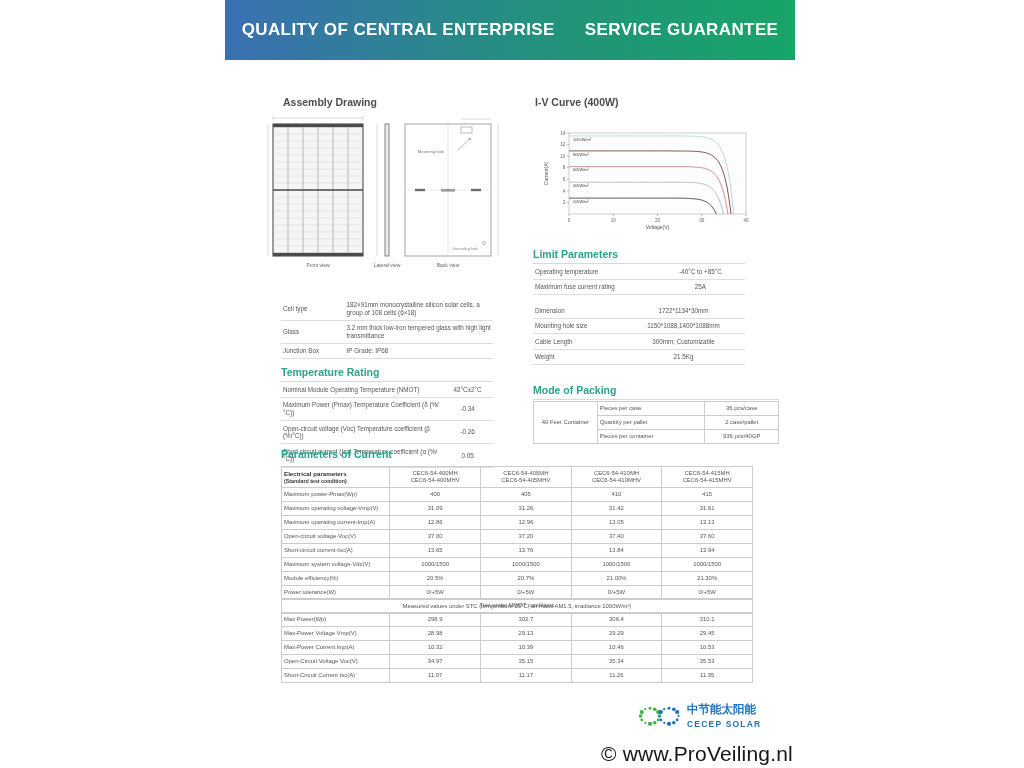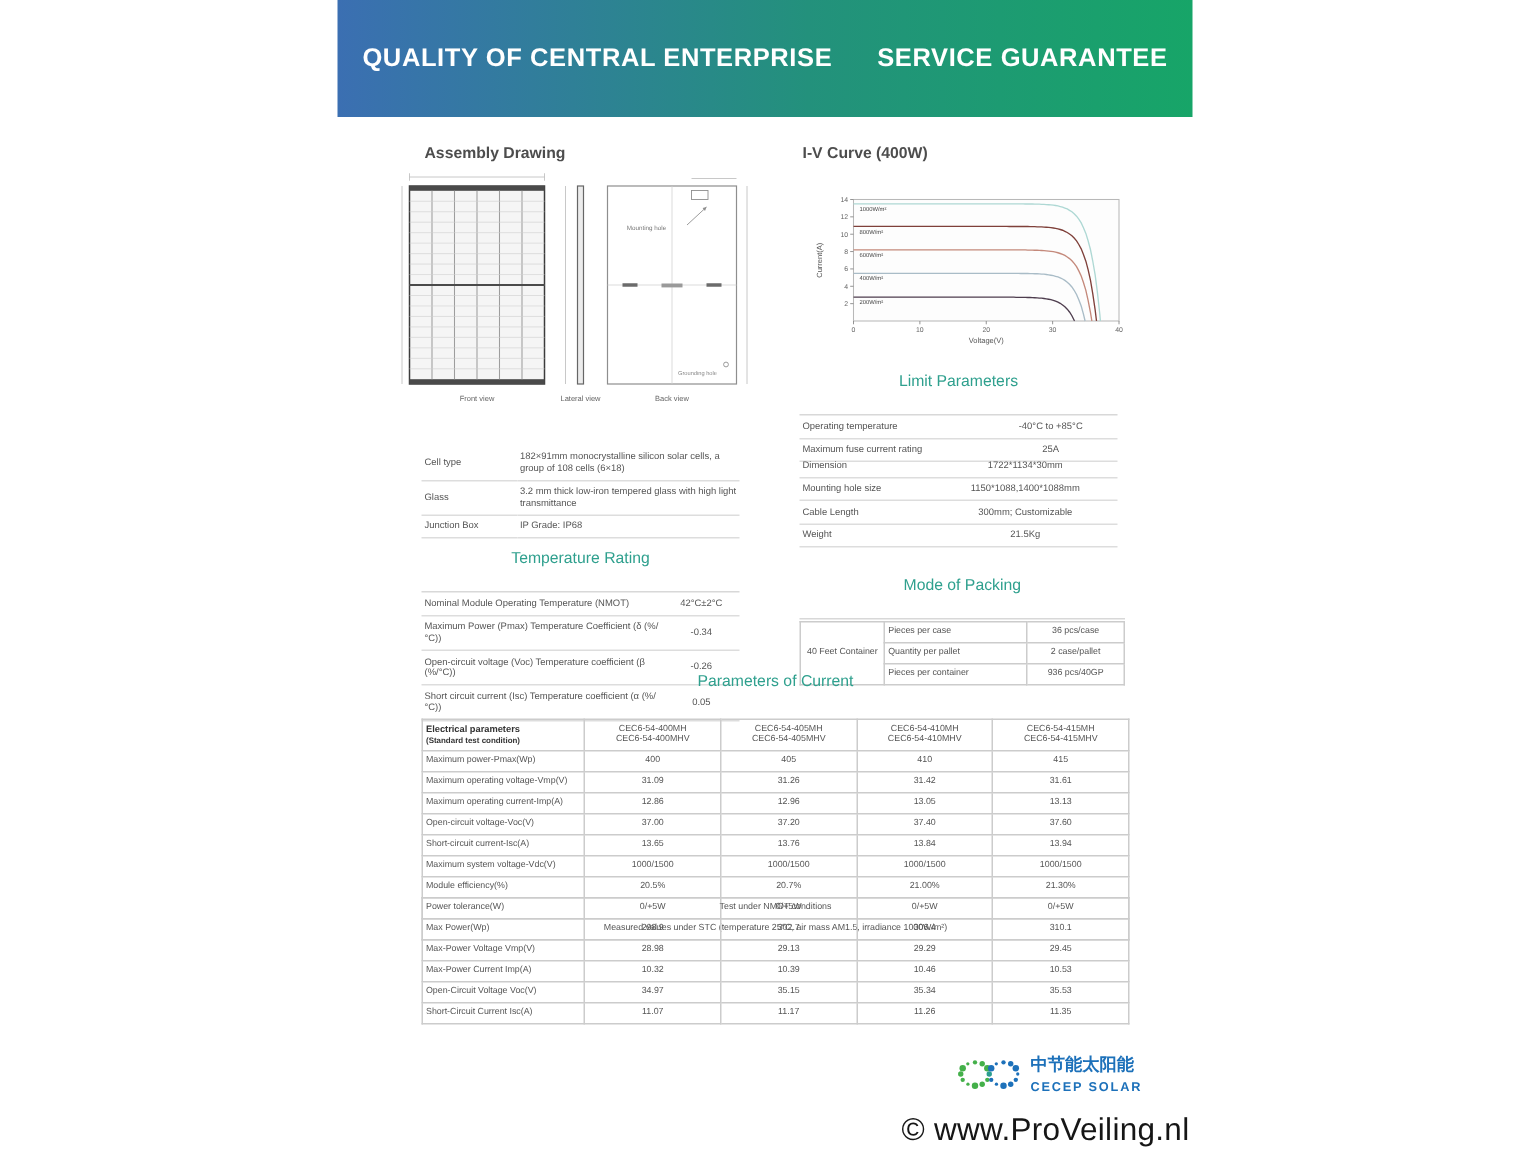--- a/index.html
+++ b/index.html
@@ -1,21 +1,21 @@
 <!DOCTYPE html>
 <html style="--teal: #2fa08e;"><head>
 <meta charset="utf-8">
 <style>
   html,body{margin:0;padding:0;background:#ffffff;}
   body{font-family:"Liberation Sans",sans-serif;}
   .stage{position:relative;width:1024px;height:768px;background:#ffffff;overflow:hidden;}
   .page{position:absolute;left:225px;top:0;width:570px;height:768px;background:#ffffff;}
   .abs{position:absolute;}
-  .banner{position:absolute;left:0;top:0;width:100%;height:78px;display:flex;align-items:center;justify-content:center;gap:30px;color:#ffffff;font-weight:bold;font-size:17px;letter-spacing:.4px;background:linear-gradient(90deg,#3b6fb2 0%,#23917c 55%,#17a568 100%);}
-  .sec-h{font-weight:normal;font-size:10.5px;padding-bottom:16px;text-align:center;}
+  .banner{position:absolute;left:0;top:0;width:100%;height:60px;display:flex;align-items:center;justify-content:center;gap:30px;color:#ffffff;font-weight:bold;font-size:17px;letter-spacing:.4px;background:linear-gradient(90deg,#3b6fb2 0%,#23917c 55%,#17a568 100%);}
+  .sec-h{font-weight:bold;font-size:10.5px;padding-bottom:3px;}
   .teal{color:var(--teal,#2fa08e);border-bottom:1px solid #d8d8d8;margin-bottom:1px;}
   .gray-h{color:#4d4d4d;font-weight:bold;font-size:10.5px;}
   table{border-collapse:collapse;width:100%;table-layout:fixed;}
   .kv td{font-size:6.3px;color:#555;border-bottom:1px solid #dddddd;padding:3.2px 2px;vertical-align:middle;line-height:1.25;}
   .kv td.lab{text-align:left;}
   .kv td.val{text-align:center;}
   .kv td.vleft{text-align:left;}
   .grid-table td,.grid-table th{border:1px solid #cccccc;font-size:5.9px;color:#555;padding:2.8px 2px;text-align:center;font-weight:normal;vertical-align:middle;line-height:1.25;}
   .grid-table .left{text-align:left;}
   .hb{font-weight:bold;font-size:6.2px;color:#333;}
@@ -177,21 +177,21 @@
           <td class="val">300mm;  Customizable</td>
         </tr>
         <tr>
           <td class="lab">Weight</td>
           <td class="val">21.5Kg</td>
         </tr>
       </tbody>
         </table>
     </div>
 
-    <div class="abs" style="left:308px;top:384px;width:217px;">
+    <div class="abs" style="left:308px;top:384px;width:246px;">
       <div class="sec-h teal">Mode of Packing</div>
       <table class="grid-table">
         <colgroup>
             <col style="width:26%">
             <col style="width:44%">
             <col style="width:30%">
           </colgroup>
         <tbody>
             <tr>
           <td rowspan="3" class="cont">40 Feet Container</td>

